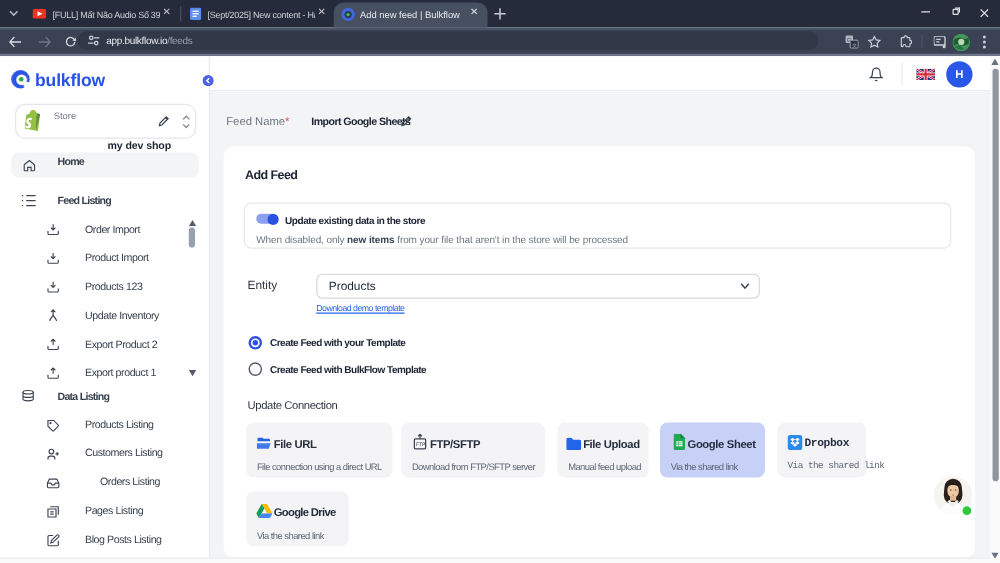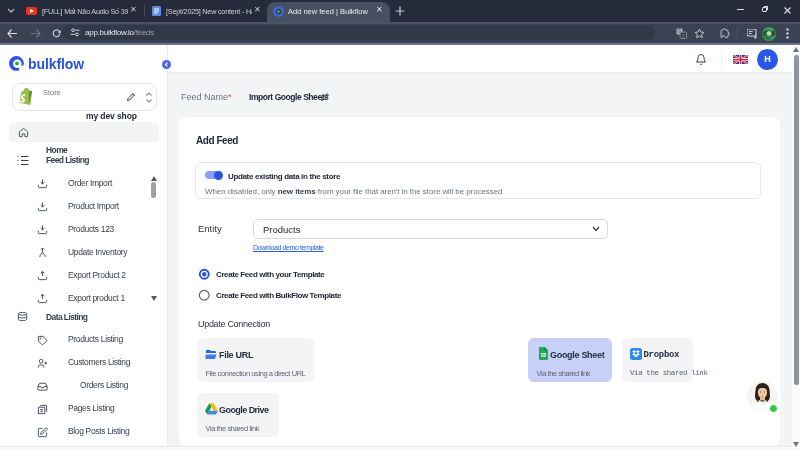--- a/index.html
+++ b/index.html
@@ -154,21 +154,21 @@
       <path d="M1.5 8.5 L2 6.5 L7 1.5 L8.5 3 L3.5 8 Z M6.3 2.2 L7.8 3.7" stroke="#3c4454" stroke-width="1" fill="none"></path>
     </svg>
   <svg class="abs" style="left:145px;top:47px;" width="8" height="11" viewBox="0 0 8 11">
       <path d="M1.5 3.5 L4 1 L6.5 3.5 M1.5 7.5 L4 10 L6.5 7.5" stroke="#828a98" stroke-width="1.1" fill="none"></path>
     </svg>
 
   <div class="abs" style="left:9px;top:77px;width:150px;height:20px;background:#f3f4f6;border-radius:6px;"></div>
   <svg class="abs" style="left:18px;top:82px;" width="11" height="11" viewBox="0 0 24 24" fill="none" stroke="#3c4454" stroke-width="2">
       <path d="M3 10.5 L12 3 L21 10.5 V20 a1 1 0 0 1 -1 1 H15 v-6 h-6 v6 H4 a1 1 0 0 1 -1 -1z"></path>
     </svg>
-  <div class="abs navtxt" style="left:46px;top:100px;">Home</div>
+  <div class="abs navtxt" style="left:46px;top:79px;">Home</div>
 
   <svg class="abs" style="left:17px;top:110px;" width="12" height="11" viewBox="0 0 24 22" fill="none" stroke="#3c4454" stroke-width="2.2">
       <line x1="8" y1="3" x2="23" y2="3"></line>
       <line x1="8" y1="11" x2="23" y2="11"></line>
       <line x1="8" y1="19" x2="23" y2="19"></line>
       <line x1="1" y1="3" x2="3" y2="3"></line>
       <line x1="1" y1="11" x2="3" y2="11"></line>
       <line x1="1" y1="19" x2="3" y2="19"></line>
     </svg>
   <div class="abs navtxt" style="left:46px;top:110px;">Feed Listing</div>
@@ -290,20 +290,36 @@
 
   <div class="abs" style="left:198px;top:274px;font-size:9px;letter-spacing:-0.3px;color:#2e3542;">Update Connection</div>
 
   <div class="conncard" style="left:197px;top:293px;width:117px;">
     <svg style="position:absolute;left:8px;top:12px;" width="12" height="10" viewBox="0 0 24 20" fill="#2563eb">
         <path d="M2 2 a2 2 0 0 1 2 -2 h6 l2 2 h8 a2 2 0 0 1 2 2 v2 H2z"></path>
         <path d="M1 9 h19 l3 0 l-3 9 H1z" opacity="0.85"></path>
       </svg>
     <div class="t">File URL</div>
     <div class="s">File connection using a direct URL</div>
+  </div>
+  <div class="conncard" style="left:321px;top:293px;width:115px;">
+    <svg style="position:absolute;left:9px;top:9px;" width="12" height="13" viewBox="0 0 24 26" fill="none" stroke="#3a4352" stroke-width="2">
+        <path d="M12 8 v-6 M9 4 l3 -3 l3 3"></path>
+        <rect x="3" y="8" width="18" height="16" rx="2"></rect>
+        <text x="5.5" y="20" font-size="8" fill="#3a4352" stroke="none" font-family="Liberation Sans">FTP</text>
+      </svg>
+    <div class="t" style="left:23px;">FTP/SFTP</div>
+    <div class="s">Download from FTP/SFTP server</div>
+  </div>
+  <div class="conncard" style="left:446px;top:293px;width:73px;">
+    <svg style="position:absolute;left:7px;top:12px;" width="12" height="10" viewBox="0 0 24 20" fill="#2563eb">
+        <path d="M0 3 a2.5 2.5 0 0 1 2.5 -2.5 h6 l2.5 3 h10.5 a2.5 2.5 0 0 1 2.5 2.5 v11.5 a2.5 2.5 0 0 1 -2.5 2.5 h-19 a2.5 2.5 0 0 1 -2.5 -2.5z"></path>
+      </svg>
+    <div class="t" style="left:20.5px;">File Upload</div>
+    <div class="s">Manual feed upload</div>
   </div>
   <div class="conncard" style="left:528px;top:293px;width:84px;background:#c7d0f7;">
     <svg style="position:absolute;left:10px;top:9px;" width="11" height="13" viewBox="0 0 22 26">
         <path d="M2 2 a2 2 0 0 1 2 -2 h9 l7 7 v17 a2 2 0 0 1 -2 2 h-14 a2 2 0 0 1 -2 -2z" fill="#1faa53"></path>
         <path d="M13 0 l7 7 h-7z" fill="#128540"></path>
         <rect x="6" y="12" width="10" height="8" fill="#fff"></rect>
         <path d="M6 14.5 h10 M6 17 h10 M9.5 12 v8" stroke="#1faa53" stroke-width="1"></path>
       </svg>
     <div class="t">Google Sheet</div>
     <div class="s">Via the shared link</div>

